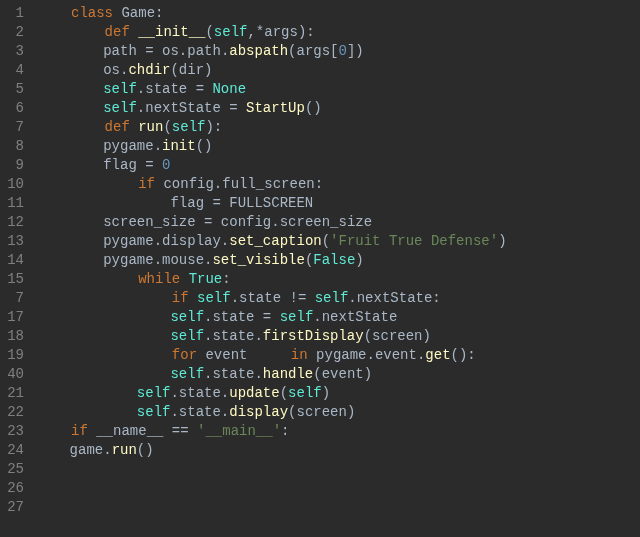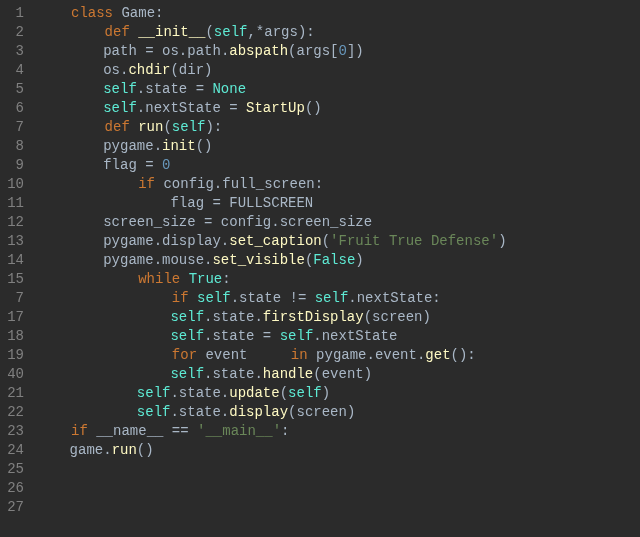--- a/index.html
+++ b/index.html
@@ -79,22 +79,22 @@
       <div><span class="op">    </span><span class="kw">def </span><span class="fn">run</span><span class="op">(</span><span class="self">self</span><span class="op">):</span></div>
       <div><span class="op">        </span><span class="name">pygame</span><span class="op">.</span><span class="fn">init</span><span class="op">()</span></div>
       <div><span class="op">        </span><span class="name">flag </span><span class="op">= </span><span class="num">0</span></div>
       <div><span class="op">        </span><span class="kw">if </span><span class="name">config</span><span class="op">.</span><span class="name">full_screen</span><span class="op">:</span></div>
       <div><span class="op">                </span><span class="name">flag </span><span class="op">= </span><span class="name">FULLSCREEN</span></div>
       <div><span class="op">        </span><span class="name">screen_size </span><span class="op">= </span><span class="name">config</span><span class="op">.</span><span class="name">screen_size</span></div>
       <div><span class="op">        </span><span class="name">pygame</span><span class="op">.</span><span class="name">display</span><span class="op">.</span><span class="fn">set_caption</span><span class="op">(</span><span class="str">'Fruit True Defense'</span><span class="op">)</span></div>
       <div><span class="op">        </span><span class="name">pygame</span><span class="op">.</span><span class="name">mouse</span><span class="op">.</span><span class="fn">set_visible</span><span class="op">(</span><span class="self">False</span><span class="op">)</span></div>
       <div><span class="op">        </span><span class="kw">while </span><span class="self">True</span><span class="op">:</span></div>
       <div><span class="op">            </span><span class="kw">if </span><span class="self">self</span><span class="op">.</span><span class="name">state </span><span class="op">!= </span><span class="self">self</span><span class="op">.</span><span class="name">nextState</span><span class="op">:</span></div>
+      <div><span class="op">                </span><span class="self">self</span><span class="op">.</span><span class="name">state </span><span class="op">= </span><span class="self">self</span><span class="op">.</span><span class="name">nextState</span></div>
       <div><span class="op">                </span><span class="self">self</span><span class="op">.</span><span class="name">state</span><span class="op">.</span><span class="fn">firstDisplay</span><span class="op">(</span><span class="name">screen</span><span class="op">)</span></div>
-      <div><span class="op">                </span><span class="self">self</span><span class="op">.</span><span class="name">state </span><span class="op">= </span><span class="self">self</span><span class="op">.</span><span class="name">nextState</span></div>
       <div><span class="op">            </span><span class="kw">for </span><span class="name">event </span><span class="kw">in </span><span class="name">pygame</span><span class="op">.</span><span class="name">event</span><span class="op">.</span><span class="fn">get</span><span class="op">():</span></div>
       <div><span class="op">                </span><span class="self">self</span><span class="op">.</span><span class="name">state</span><span class="op">.</span><span class="fn">handle</span><span class="op">(</span><span class="name">event</span><span class="op">)</span></div>
       <div><span class="op">            </span><span class="self">self</span><span class="op">.</span><span class="name">state</span><span class="op">.</span><span class="fn">update</span><span class="op">(</span><span class="self">self</span><span class="op">)</span></div>
       <div><span class="op">            </span><span class="self">self</span><span class="op">.</span><span class="name">state</span><span class="op">.</span><span class="fn">display</span><span class="op">(</span><span class="name">screen</span><span class="op">)</span></div>
       <div><span class="kw">if </span><span class="name">__name__ </span><span class="op">== </span><span class="str">'__main__'</span><span class="op">:</span></div>
       <div><span class="op">    </span><span class="name">game</span><span class="op">.</span><span class="fn">run</span><span class="op">()</span></div>
     </div>
 </div>
 
 </body></html>

